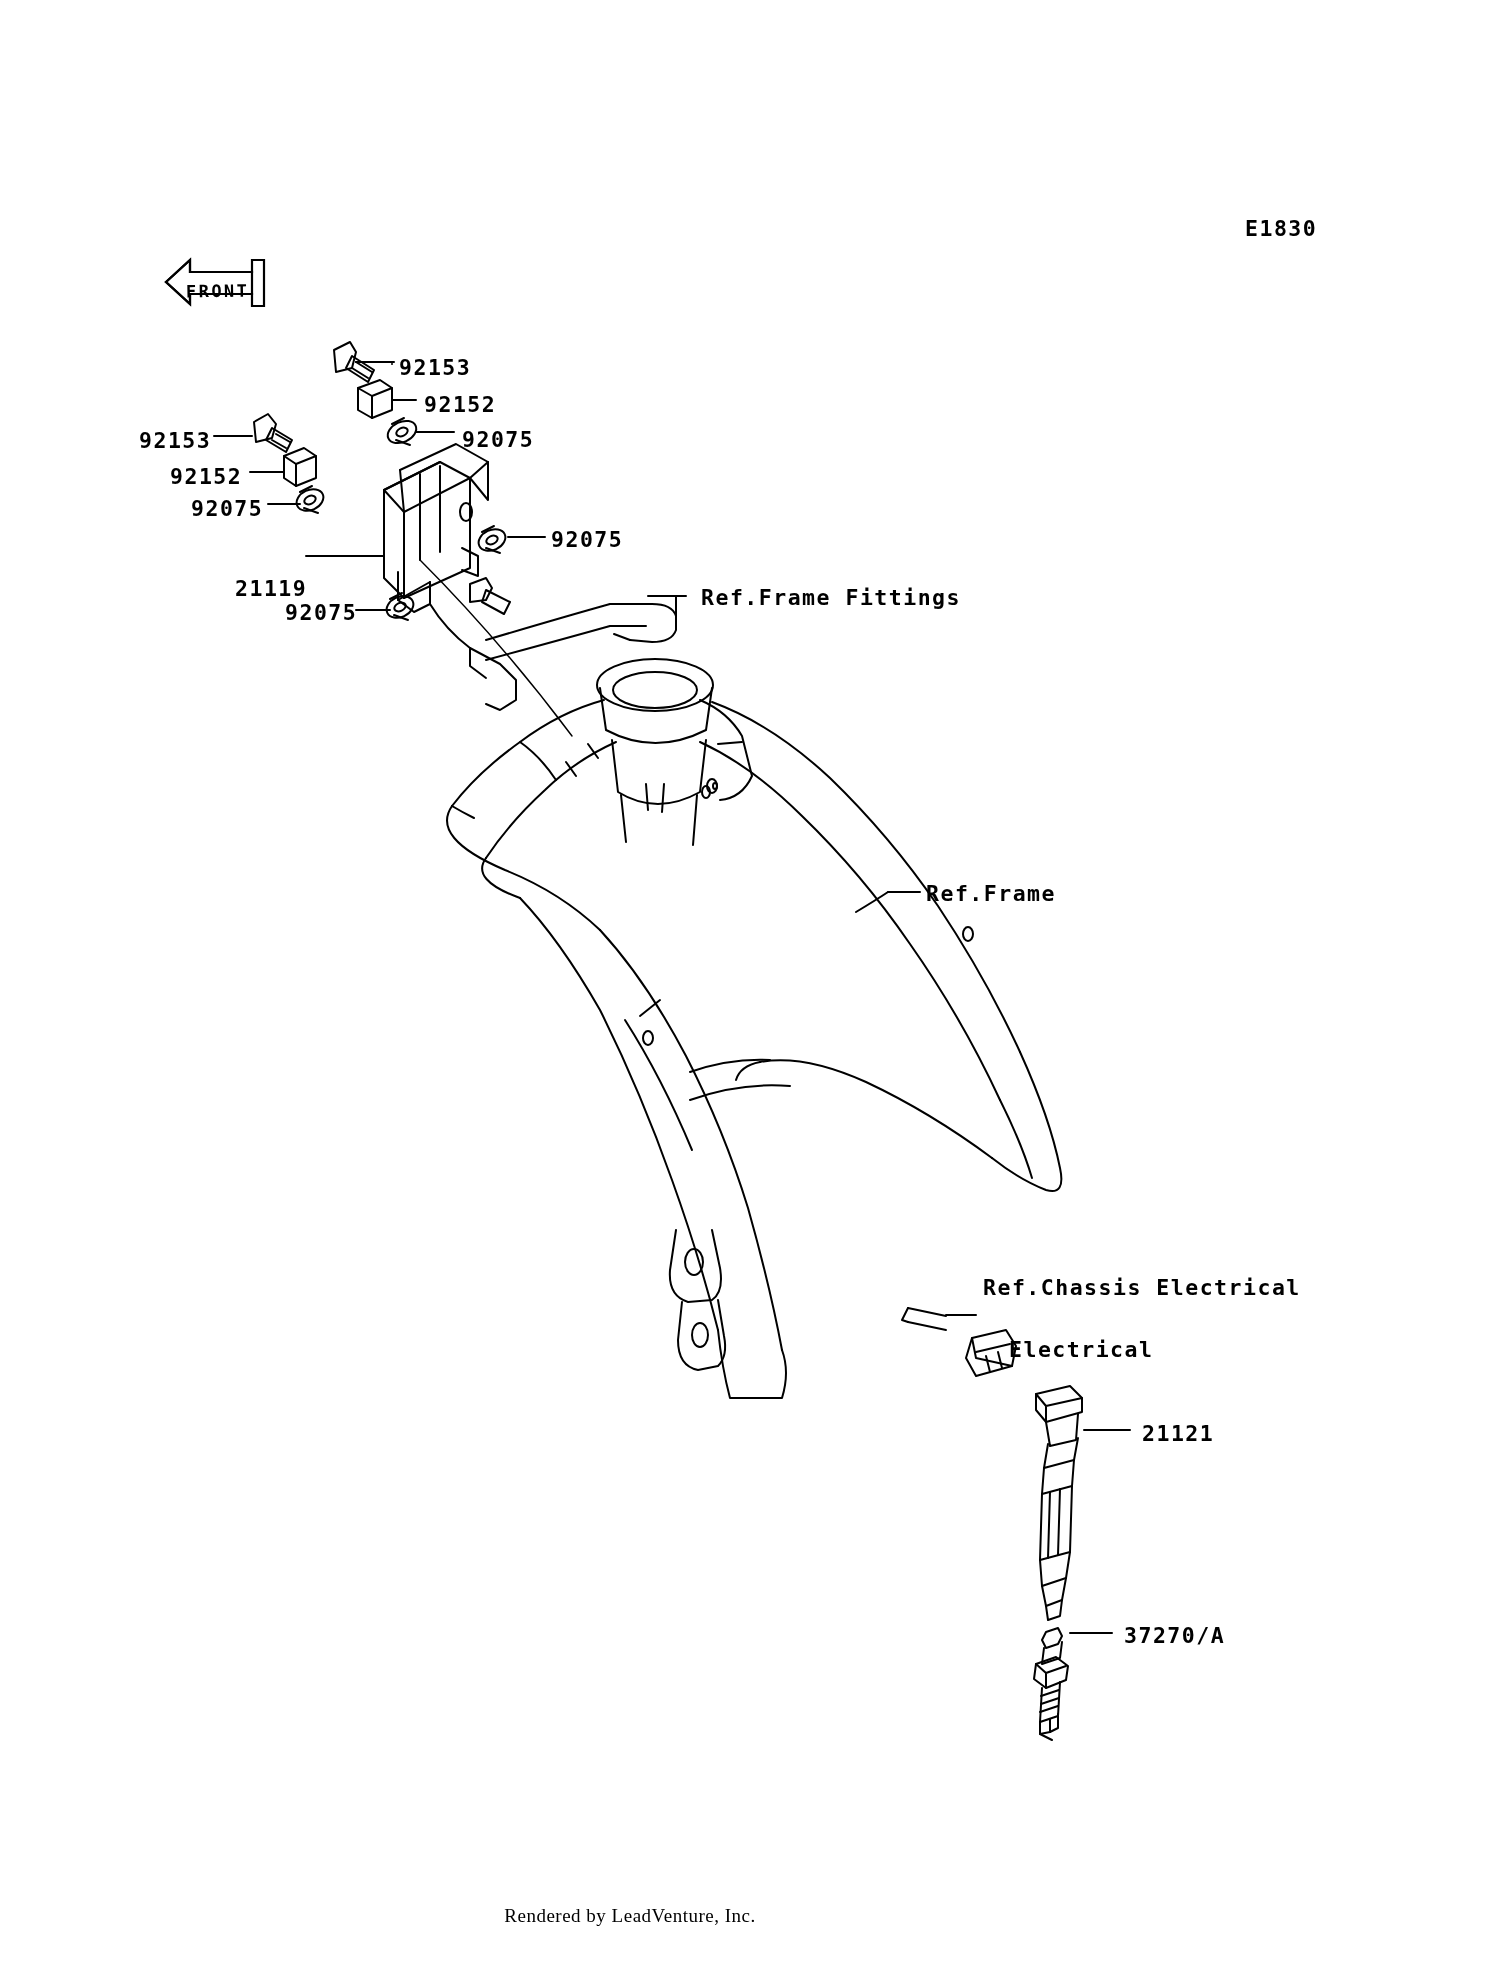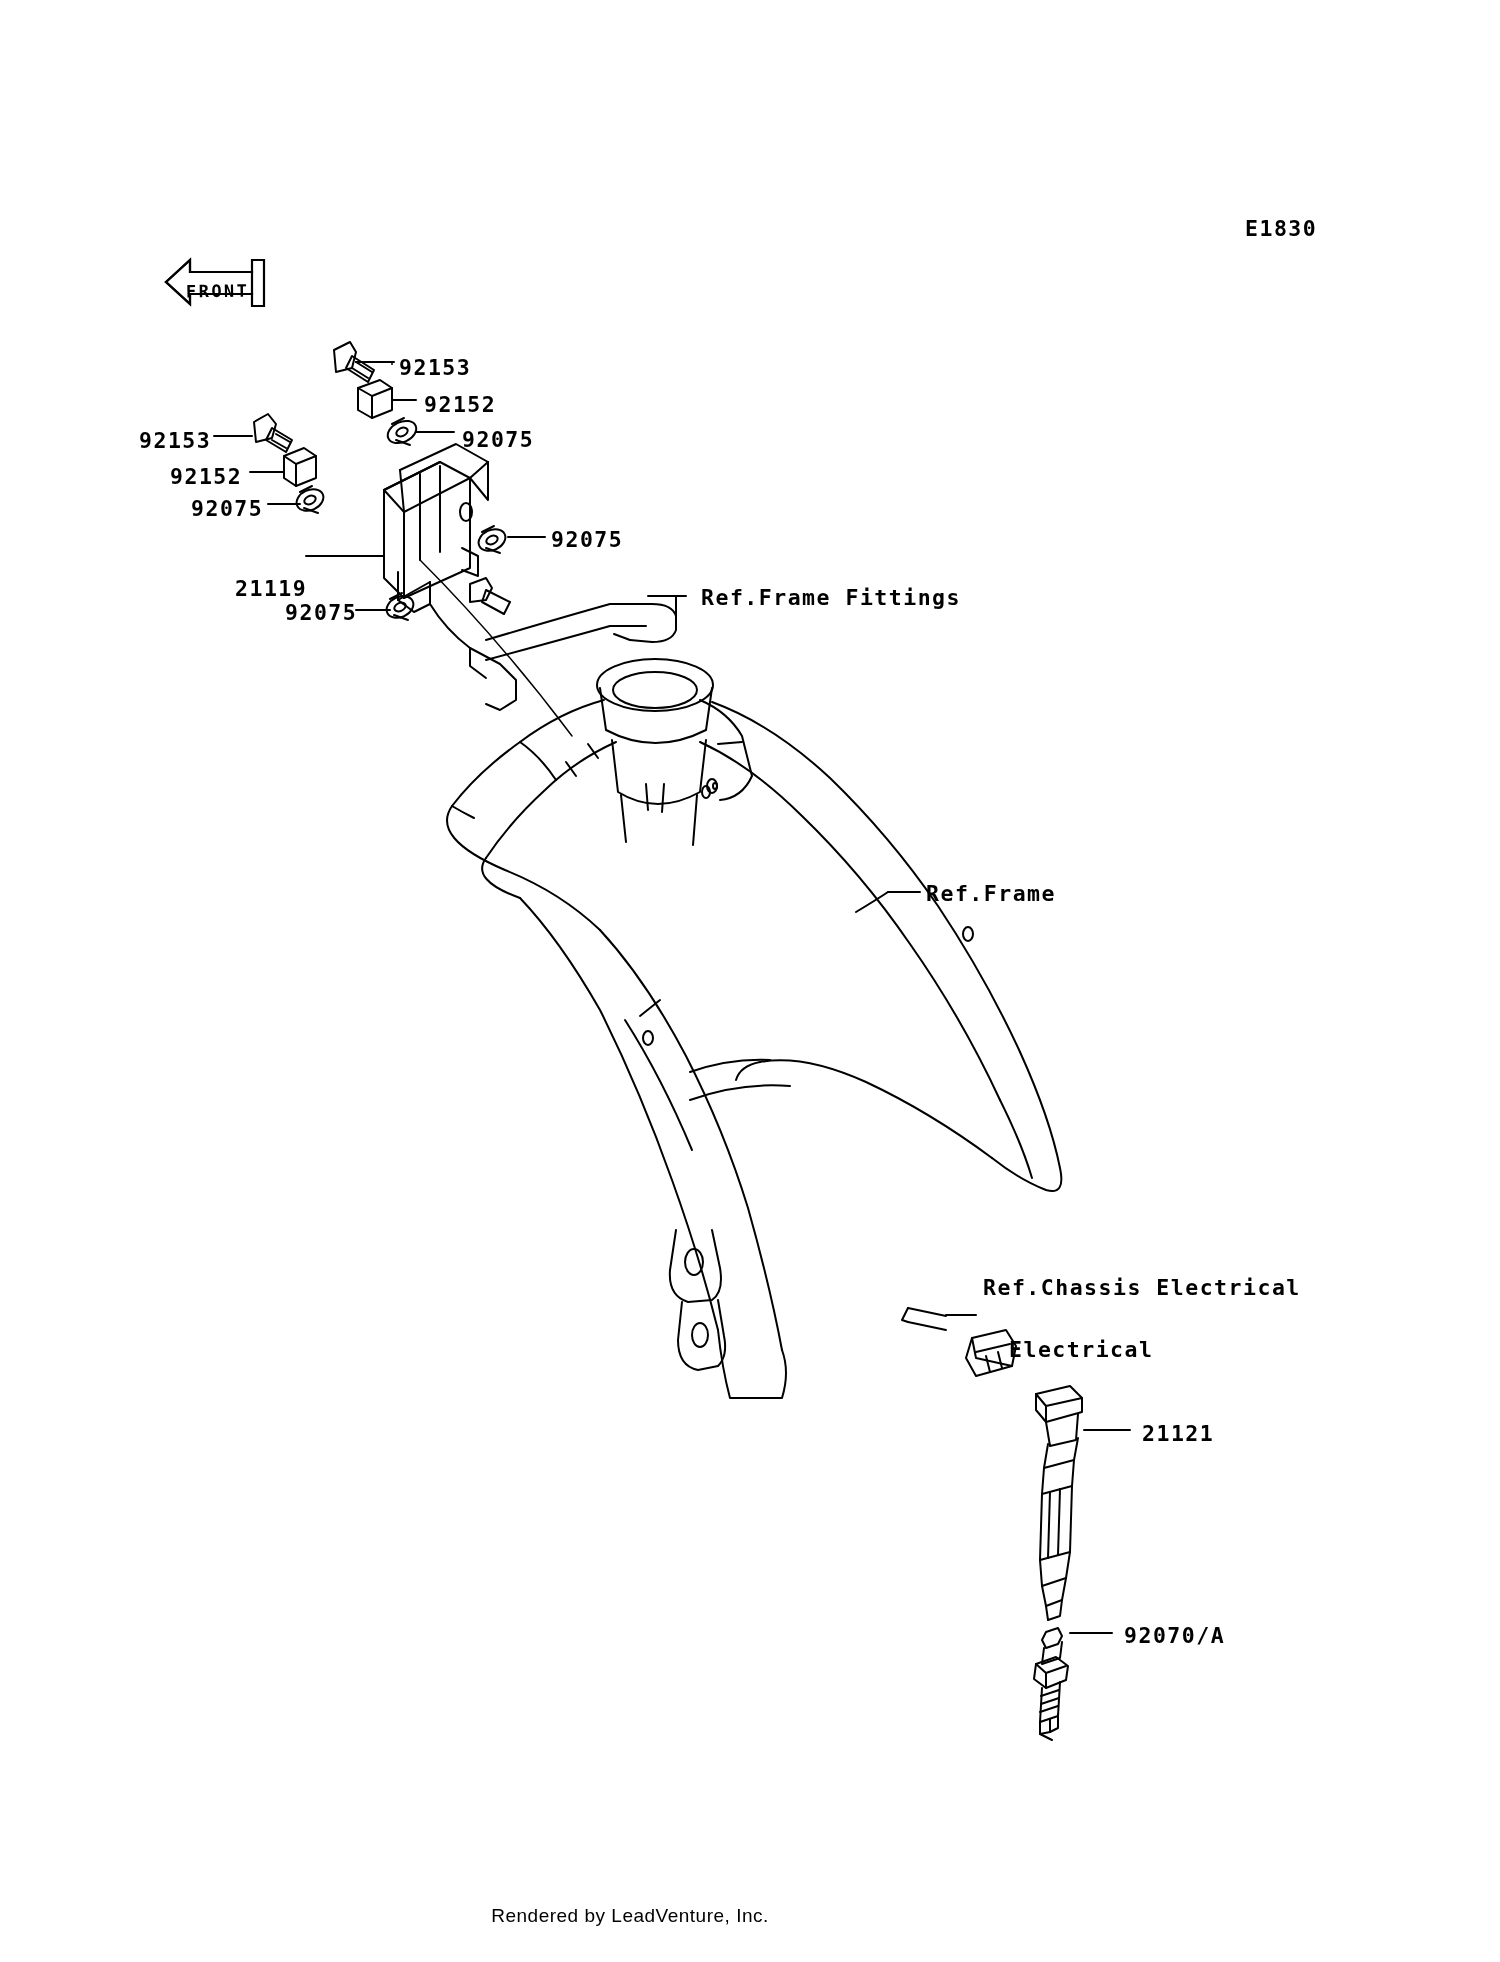--- a/index.html
+++ b/index.html
@@ -42,21 +42,21 @@
   }
   .lbl.ref {
     font-size: 21.5px;
   }
   .footer {
     position: absolute;
     left: 0;
     top: 1905px;
     width: 1260px;
     text-align: center;
-    font-family: Liberation Sans, sans-serif;
+    font-family: Liberation Serif, serif;
     font-size: 19px;
     letter-spacing: 0.5px;
     color: #000000;
   }
   .watermark {
     position: absolute;
     left: 460px;
     top: 880px;
     width: 600px;
     text-align: center;
@@ -307,17 +307,17 @@
   <div class="lbl code" style="left:170px; top:464px;">92152</div>
   <div class="lbl code" style="left:191px; top:496px;">92075</div>
   <div class="lbl code" style="left:235px; top:576px;">21119</div>
   <div class="lbl code" style="left:551px; top:527px;">92075</div>
   <div class="lbl code" style="left:285px; top:600px;">92075</div>
   <div class="lbl ref" style="left:693px; top:585px;margin-left:8px;">Ref.Frame Fittings</div>
   <div class="lbl ref" style="left:926px; top:881px;">Ref.Frame</div>
   <div class="lbl ref" style="left:983px; top:1275px;">Ref.Chassis Electrical</div>
   <div class="lbl ref" style="left:1009px; top:1337px;">Electrical</div>
   <div class="lbl code" style="left:1142px; top:1421px;text-align:right;">21121</div>
-  <div class="lbl code" style="left:1124px; top:1623px;">92070/A</div>
+  <div class="lbl code" style="left:1124px; top:1623px;">37270/A</div>
 
   <div class="footer">Rendered by LeadVenture, Inc.</div>
 
 </div>
 
 </body></html>

